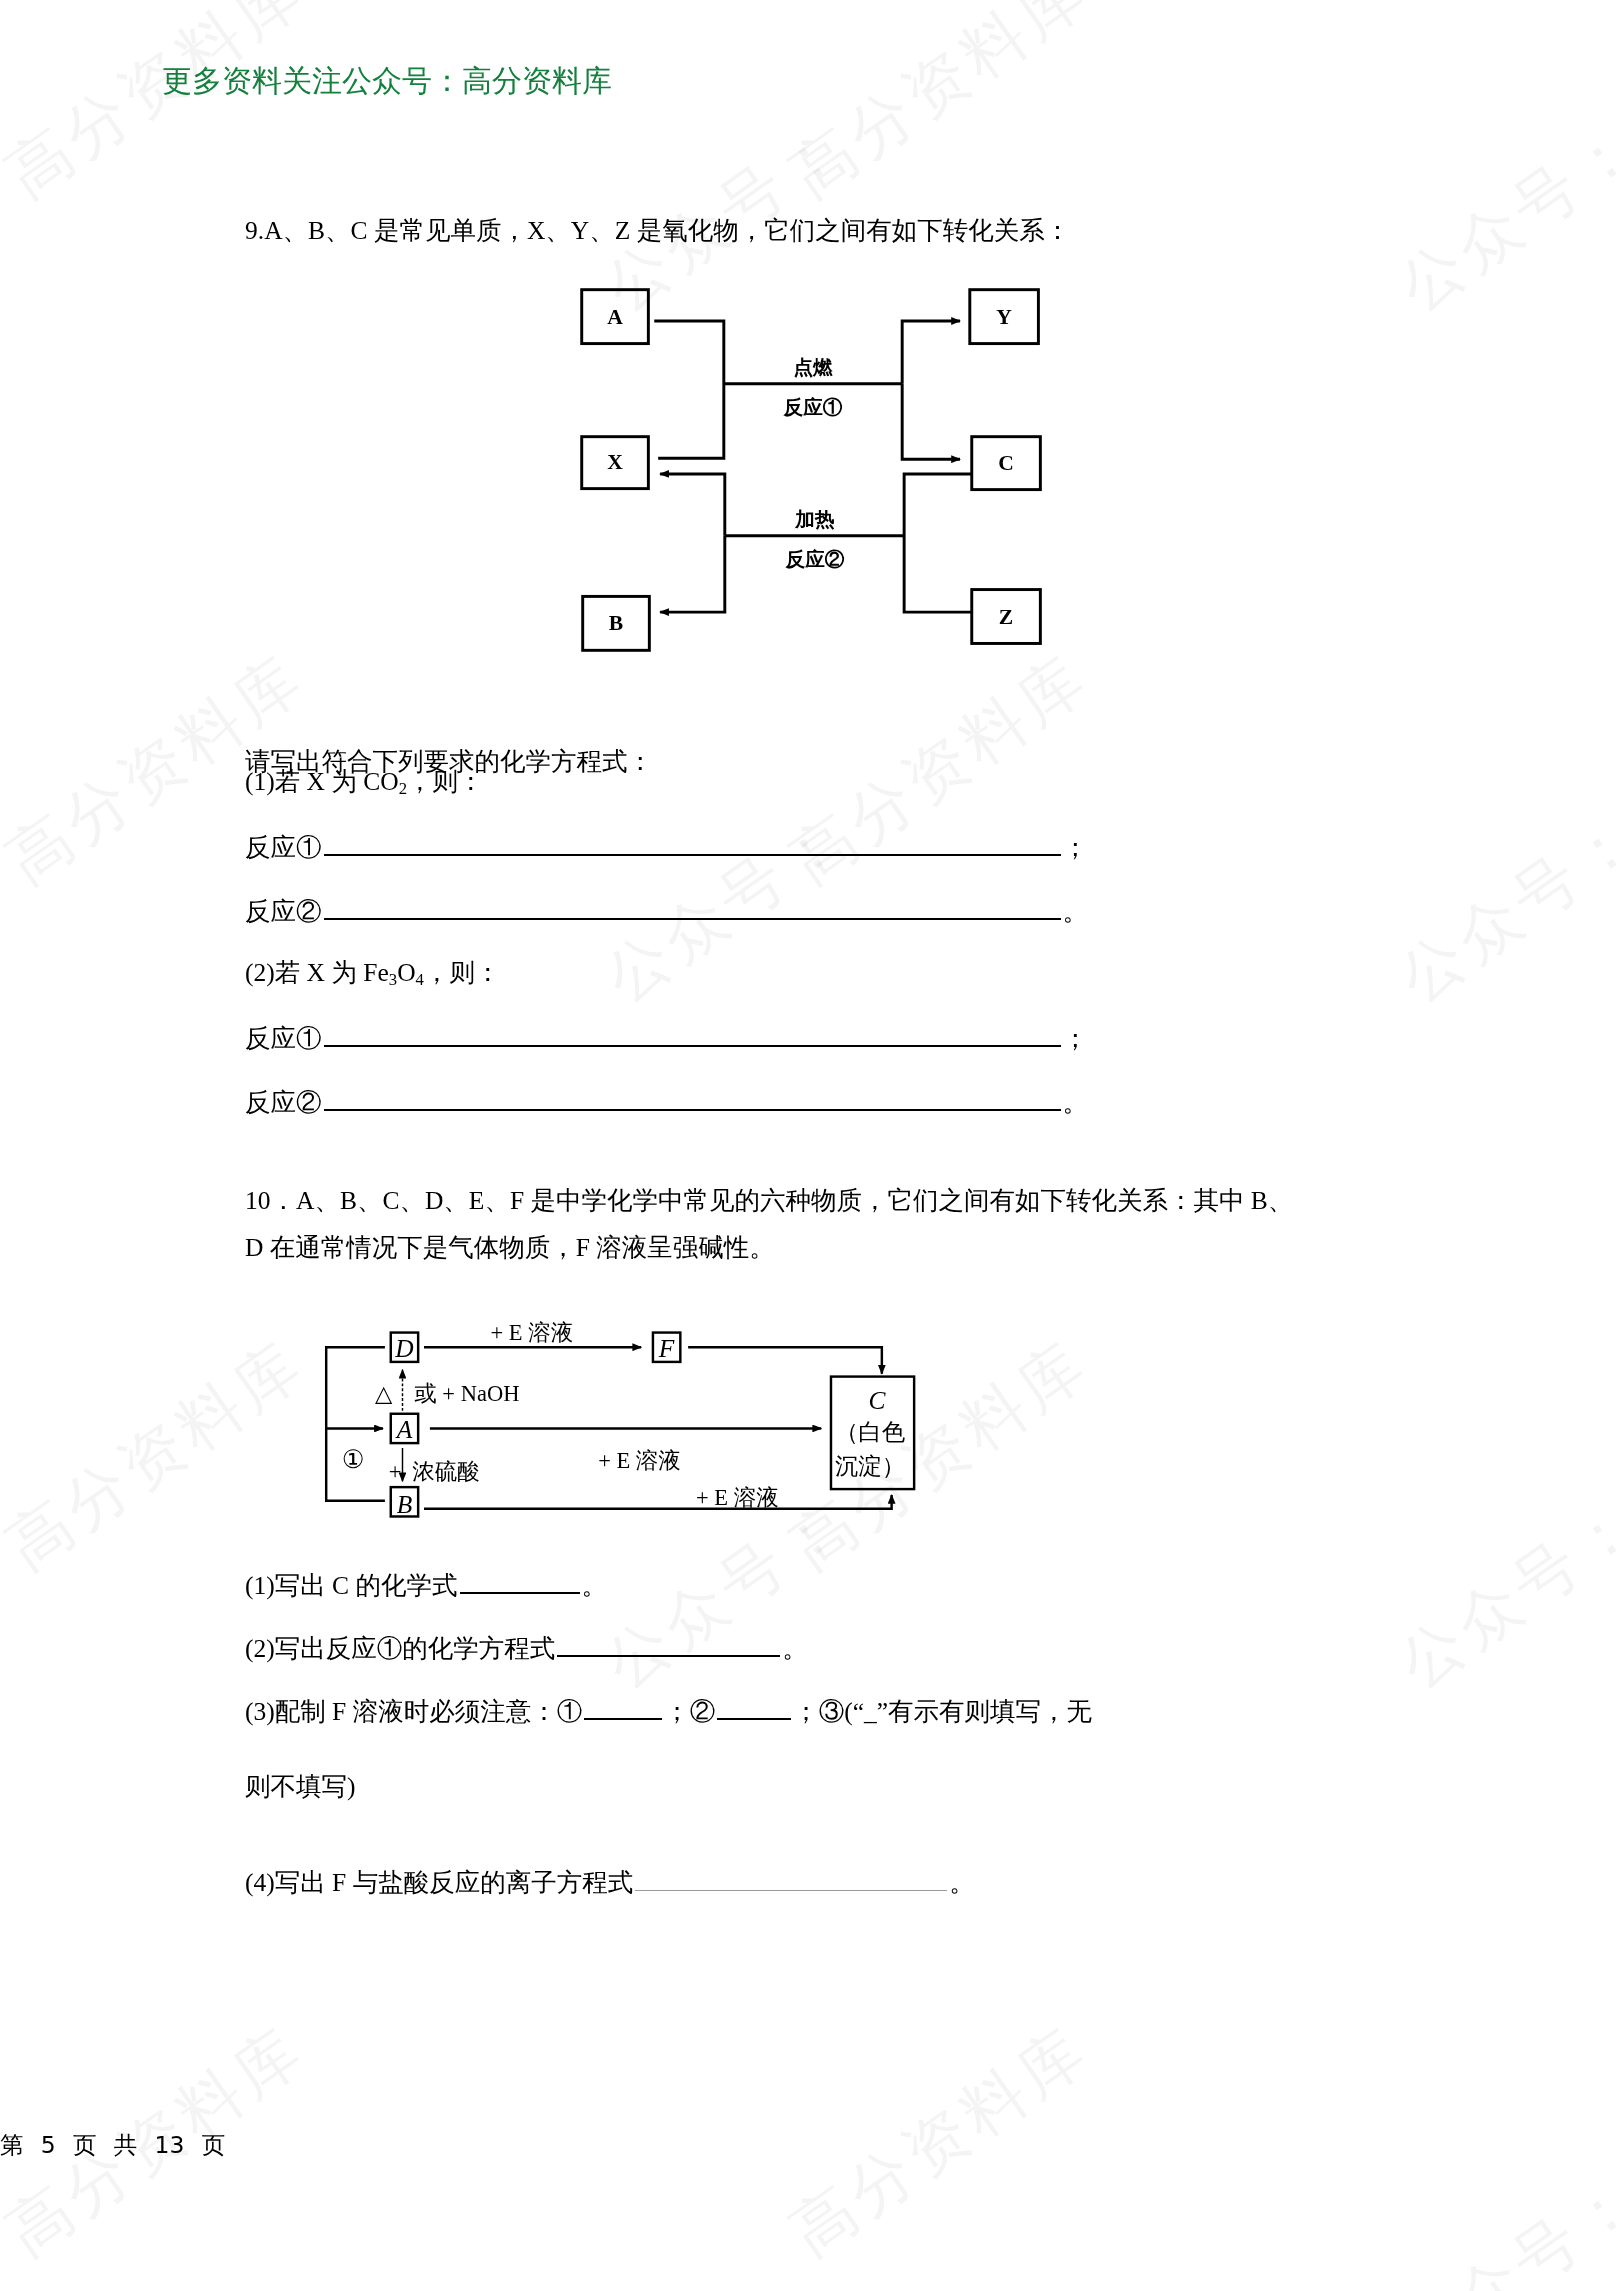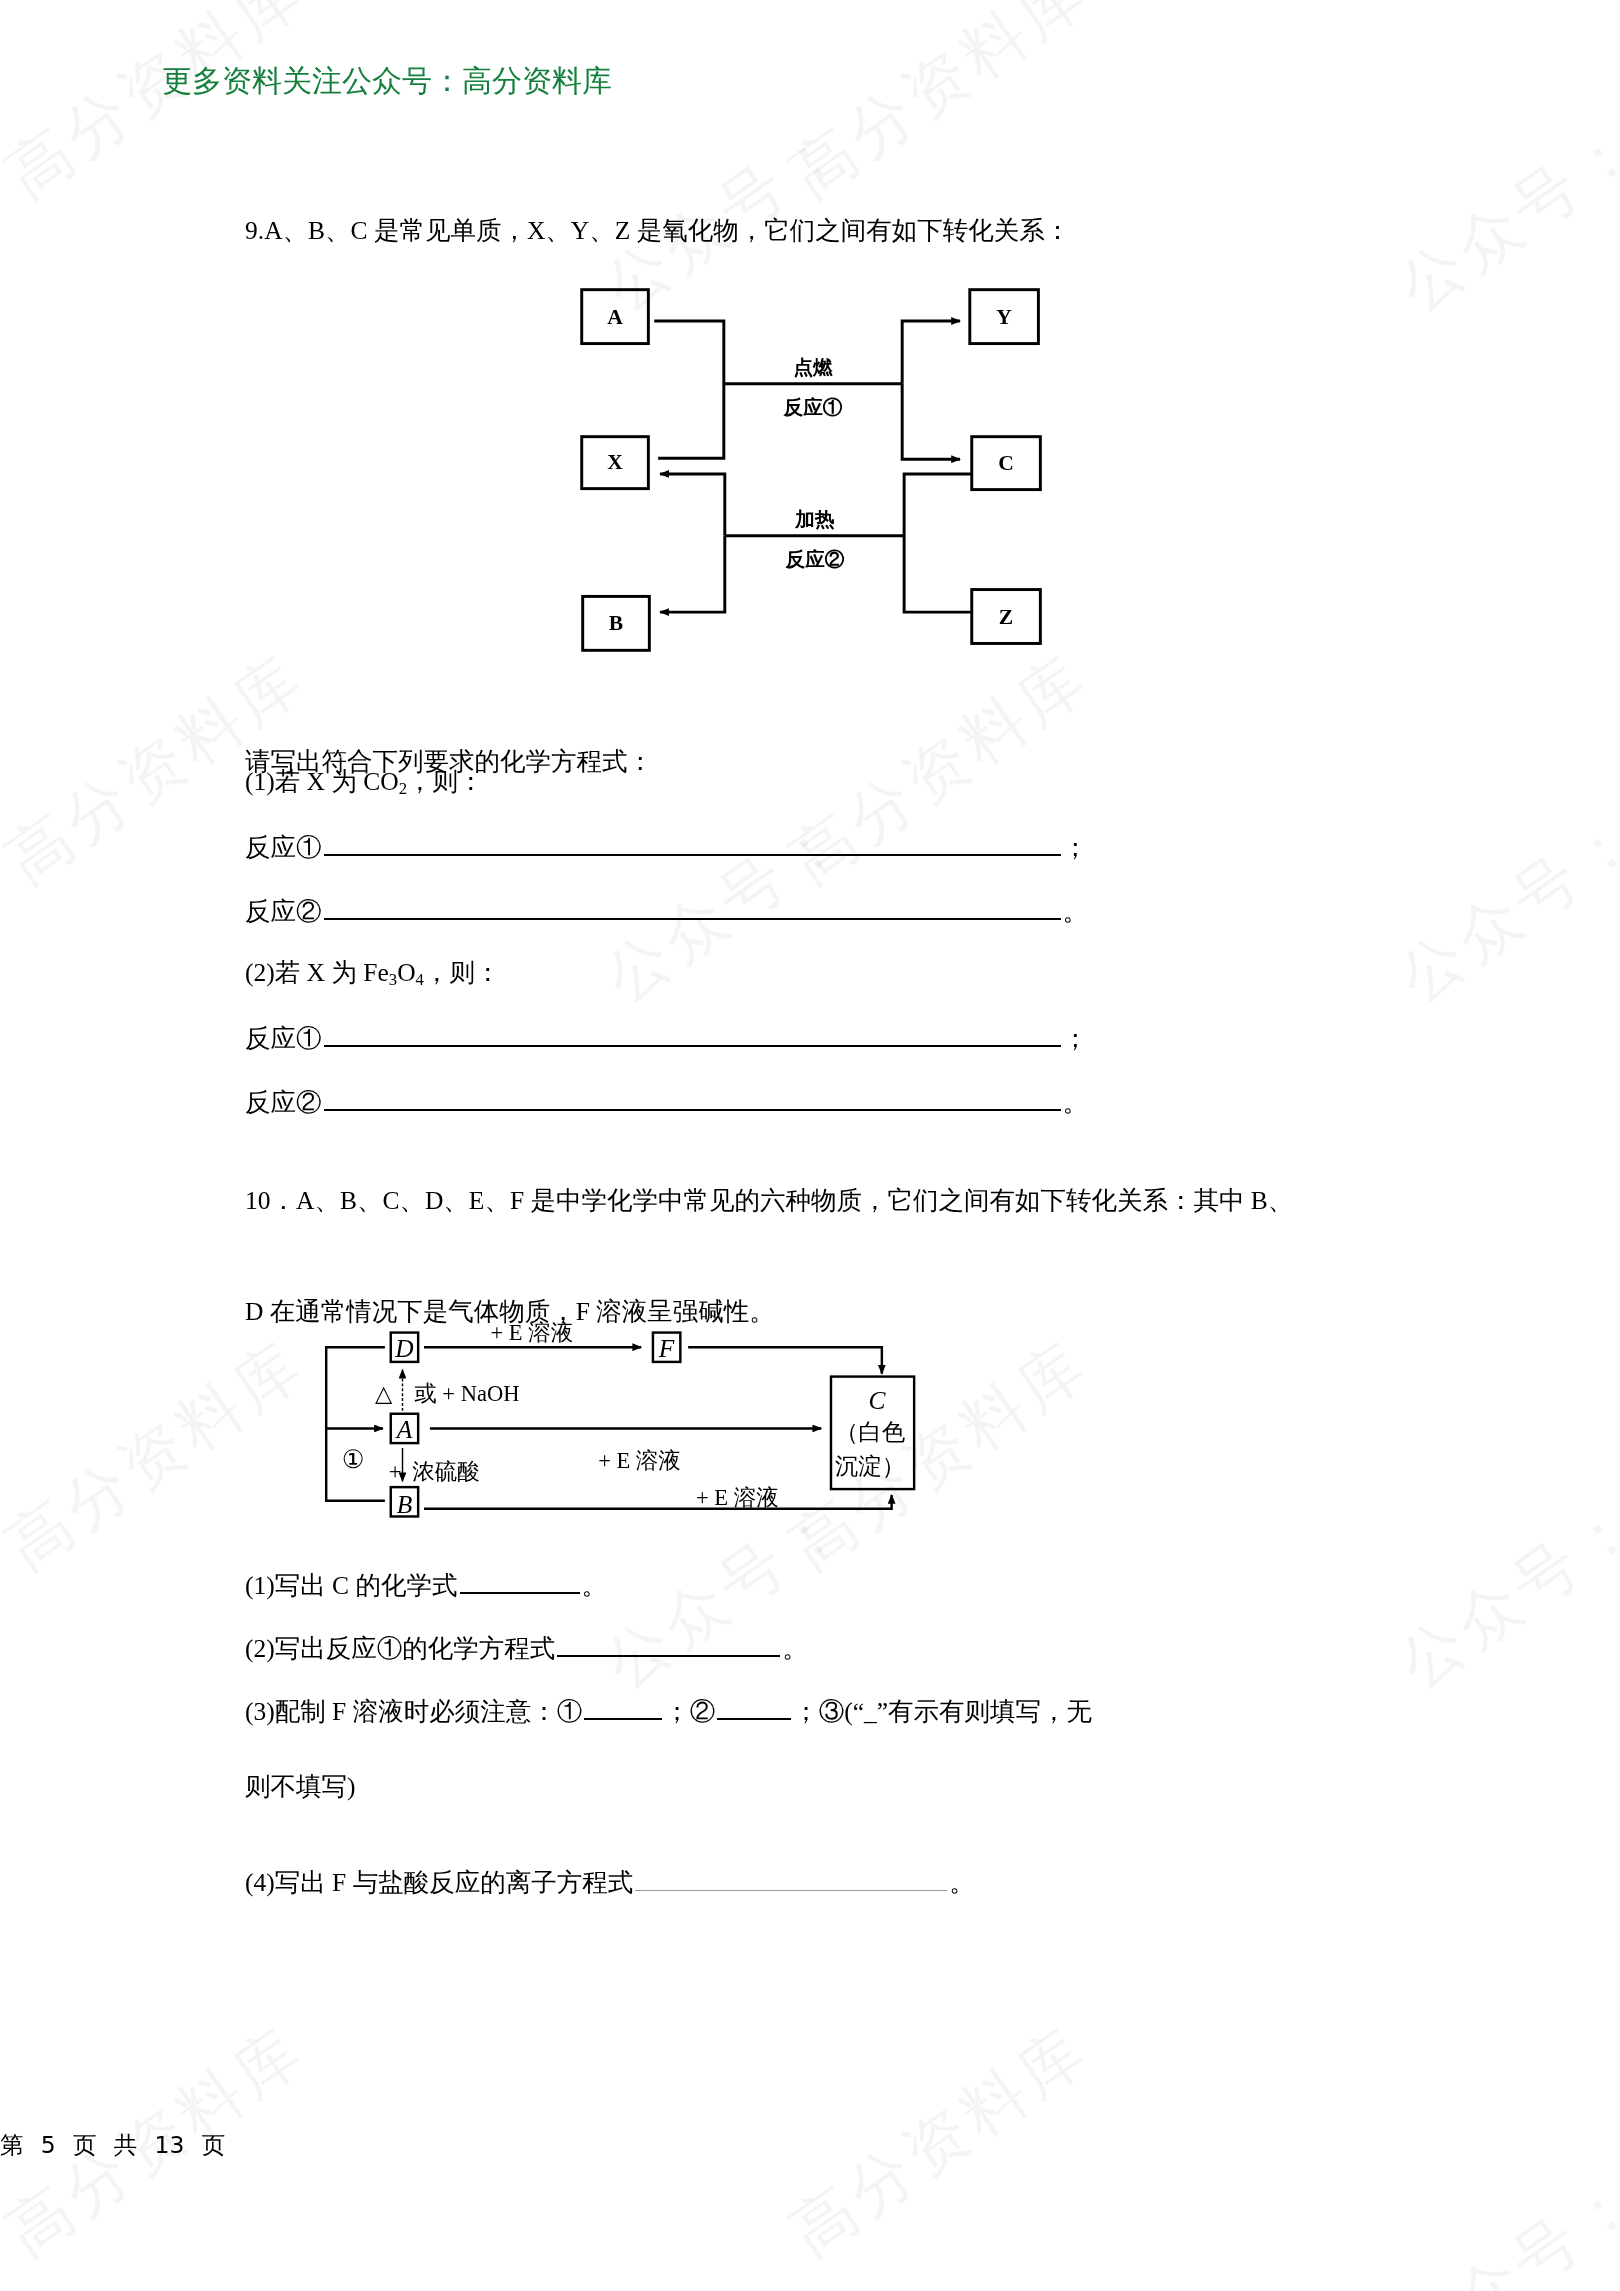--- a/index.html
+++ b/index.html
@@ -98,21 +98,21 @@
   <span>(2)若 X 为 Fe</span><sub>3</sub><span>O</span><sub>4</sub><span>，则：</span>
 </div>
 <div class="line" style="top:1019px;">
   <span>反应①</span><span class="blank" style="width:737px;"></span><span>；</span>
 </div>
 <div class="line" style="top:1083px;">
   <span>反应②</span><span class="blank" style="width:737px;"></span><span>。</span>
 </div>
 
 <div class="line" style="top:1184px;">10．A、B、C、D、E、F 是中学化学中常见的六种物质，它们之间有如下转化关系：其中 B、</div>
-<div class="line" style="top:1295px;">D 在通常情况下是气体物质，F 溶液呈强碱性。</div>
+<div class="line" style="top:1231px;">D 在通常情况下是气体物质，F 溶液呈强碱性。</div>
 
 <svg class="diagram" style="left:314px;top:1313px;" width="627" height="225" viewBox="0 0 640 230">
   <defs>
     <marker id="arr2" markerWidth="10" markerHeight="8" refX="9" refY="4" orient="auto" markerUnits="userSpaceOnUse">
       <path d="M0,0 L10,4 L0,8 Z" fill="#000"></path>
     </marker>
   </defs>
   <g stroke="#000" stroke-width="2.5" fill="none">
     <rect x="78" y="20" width="28" height="30"></rect>
     <rect x="346" y="20" width="28" height="30"></rect>

